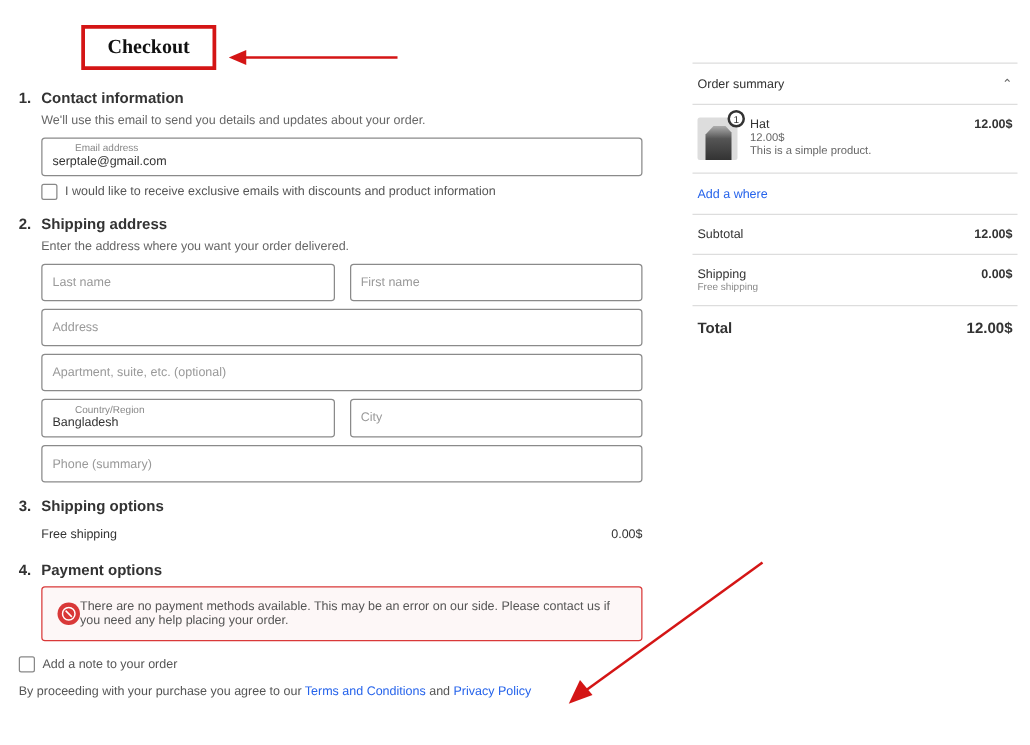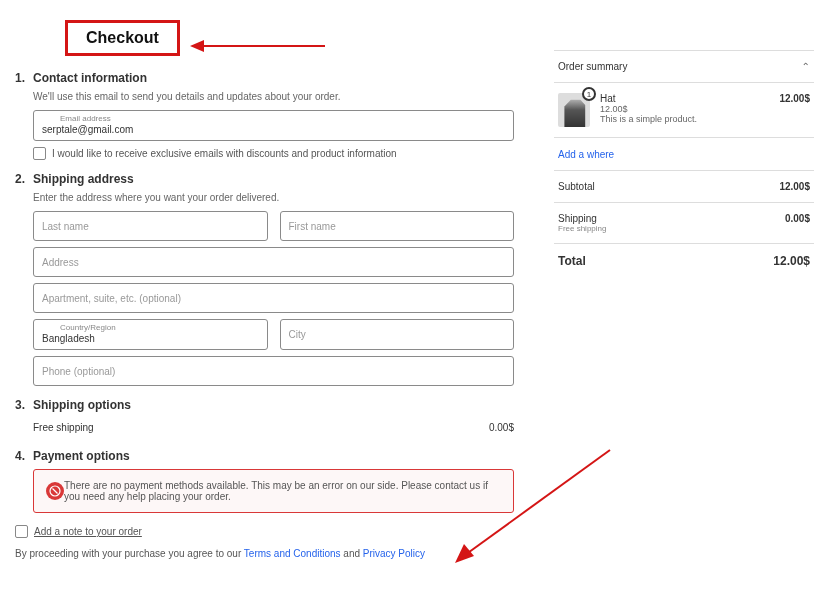--- a/index.html
+++ b/index.html
@@ -2,21 +2,21 @@
 <html><head>
   <meta charset="utf-8">
   <style>
     * { margin: 0; padding: 0; box-sizing: border-box; }
     body { font-family: -apple-system, BlinkMacSystemFont, "Segoe UI", Arial, sans-serif; font-size: 11px; color: #333; background: #fff; }
     .container { display: flex; gap: 40px; padding: 20px 10px 20px 15px; }
     .main { flex: 1; max-width: 500px; }
     .sidebar { width: 260px; margin-top: 30px; }
     
     .title-box { border: 3px solid #d41515; padding: 6px 18px; display: inline-block; margin-left: 50px; margin-bottom: 15px; }
-    .title-box h1 { font-size: 16px; font-weight: bold; color: #111; }
+    .title-box h1 { font-size: 16px; font-weight: bold; color: #111; font-family: Liberation Serif, serif; }
     
     .arrow-h { display: inline-block; vertical-align: middle; margin-left: 10px; }
     
     .section { margin-bottom: 12px; }
     .section-header { display: flex; align-items: baseline; gap: 8px; margin-bottom: 6px; }
     .section-num { font-weight: bold; font-size: 12px; }
     .section-title { font-weight: bold; font-size: 12px; }
     .section-body { padding-left: 18px; }
     .section-desc { color: #666; font-size: 10px; margin-bottom: 8px; }
     
@@ -117,21 +117,21 @@
         <div class="row">
           <div class="input-wrap floated half">
             <span class="label">Country/Region</span>
             <input type="text" value="Bangladesh" style="">
           </div>
           <div class="input-wrap plain half">
             <span class="placeholder">City</span>
           </div>
         </div>
         <div class="input-wrap plain">
-          <span class="placeholder">Phone (optional)</span>
+          <span class="placeholder">Phone (summary)</span>
         </div>
       </div>
     </div>
 
     <div class="section">
       <div class="section-header">
         <span class="section-num">3.</span>
         <span class="section-title">Shipping options</span>
       </div>
       <div class="section-body">
@@ -153,21 +153,21 @@
             <svg width="12" height="12" viewBox="0 0 12 12">
                 <circle cx="6" cy="6" r="5" fill="none" stroke="#fff" stroke-width="1.2"></circle>
                 <line x1="3.5" y1="3.5" x2="8.5" y2="8.5" stroke="#fff" stroke-width="1.2"></line>
               </svg>
           </div>
           <span>There are no payment methods available. This may be an error on our side. Please contact us if you need any help placing your order.</span>
         </div>
       </div>
     </div>
 
-    <div class="checkbox-row" style="text-decoration:underline;">
+    <div class="checkbox-row" style="">
       <input type="checkbox" style="">
       <span>Add a note to your order</span>
     </div>
 
     <div class="terms">
       <span>By proceeding with your purchase you agree to our </span><a href="#">Terms and Conditions</a><span> and </span><a href="#">Privacy Policy</a>
     </div>
 
   </div>
 

